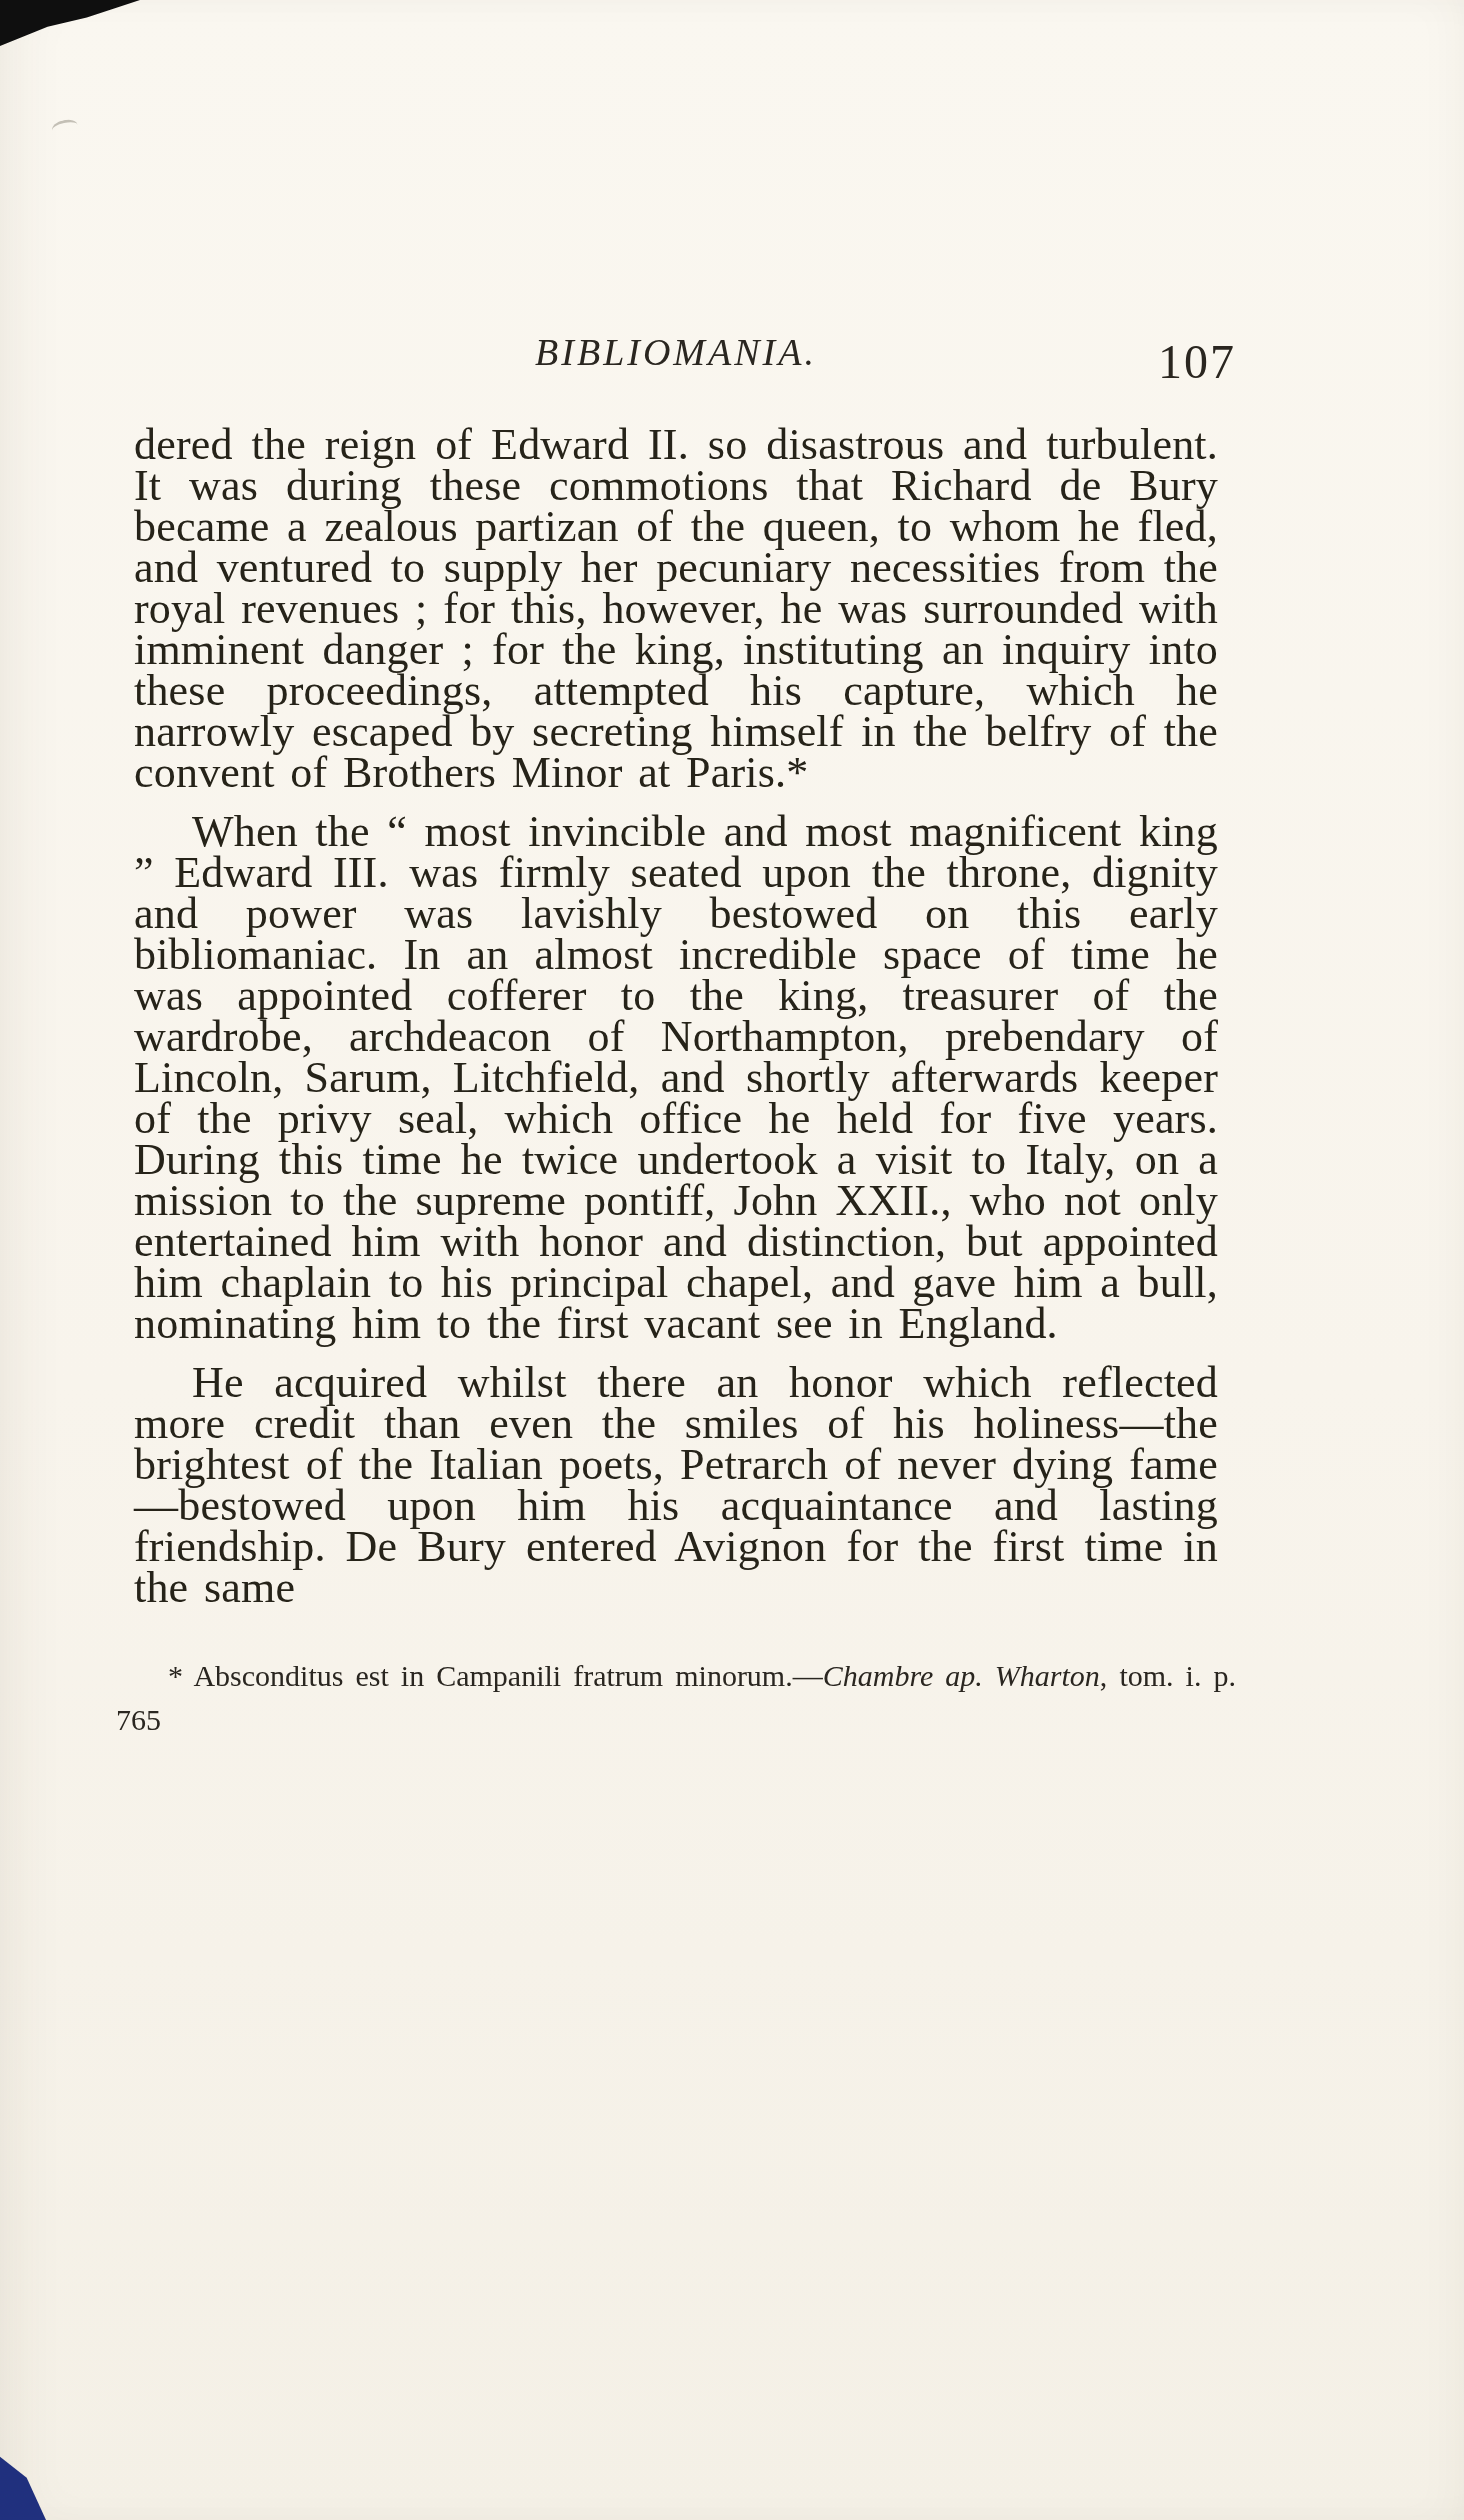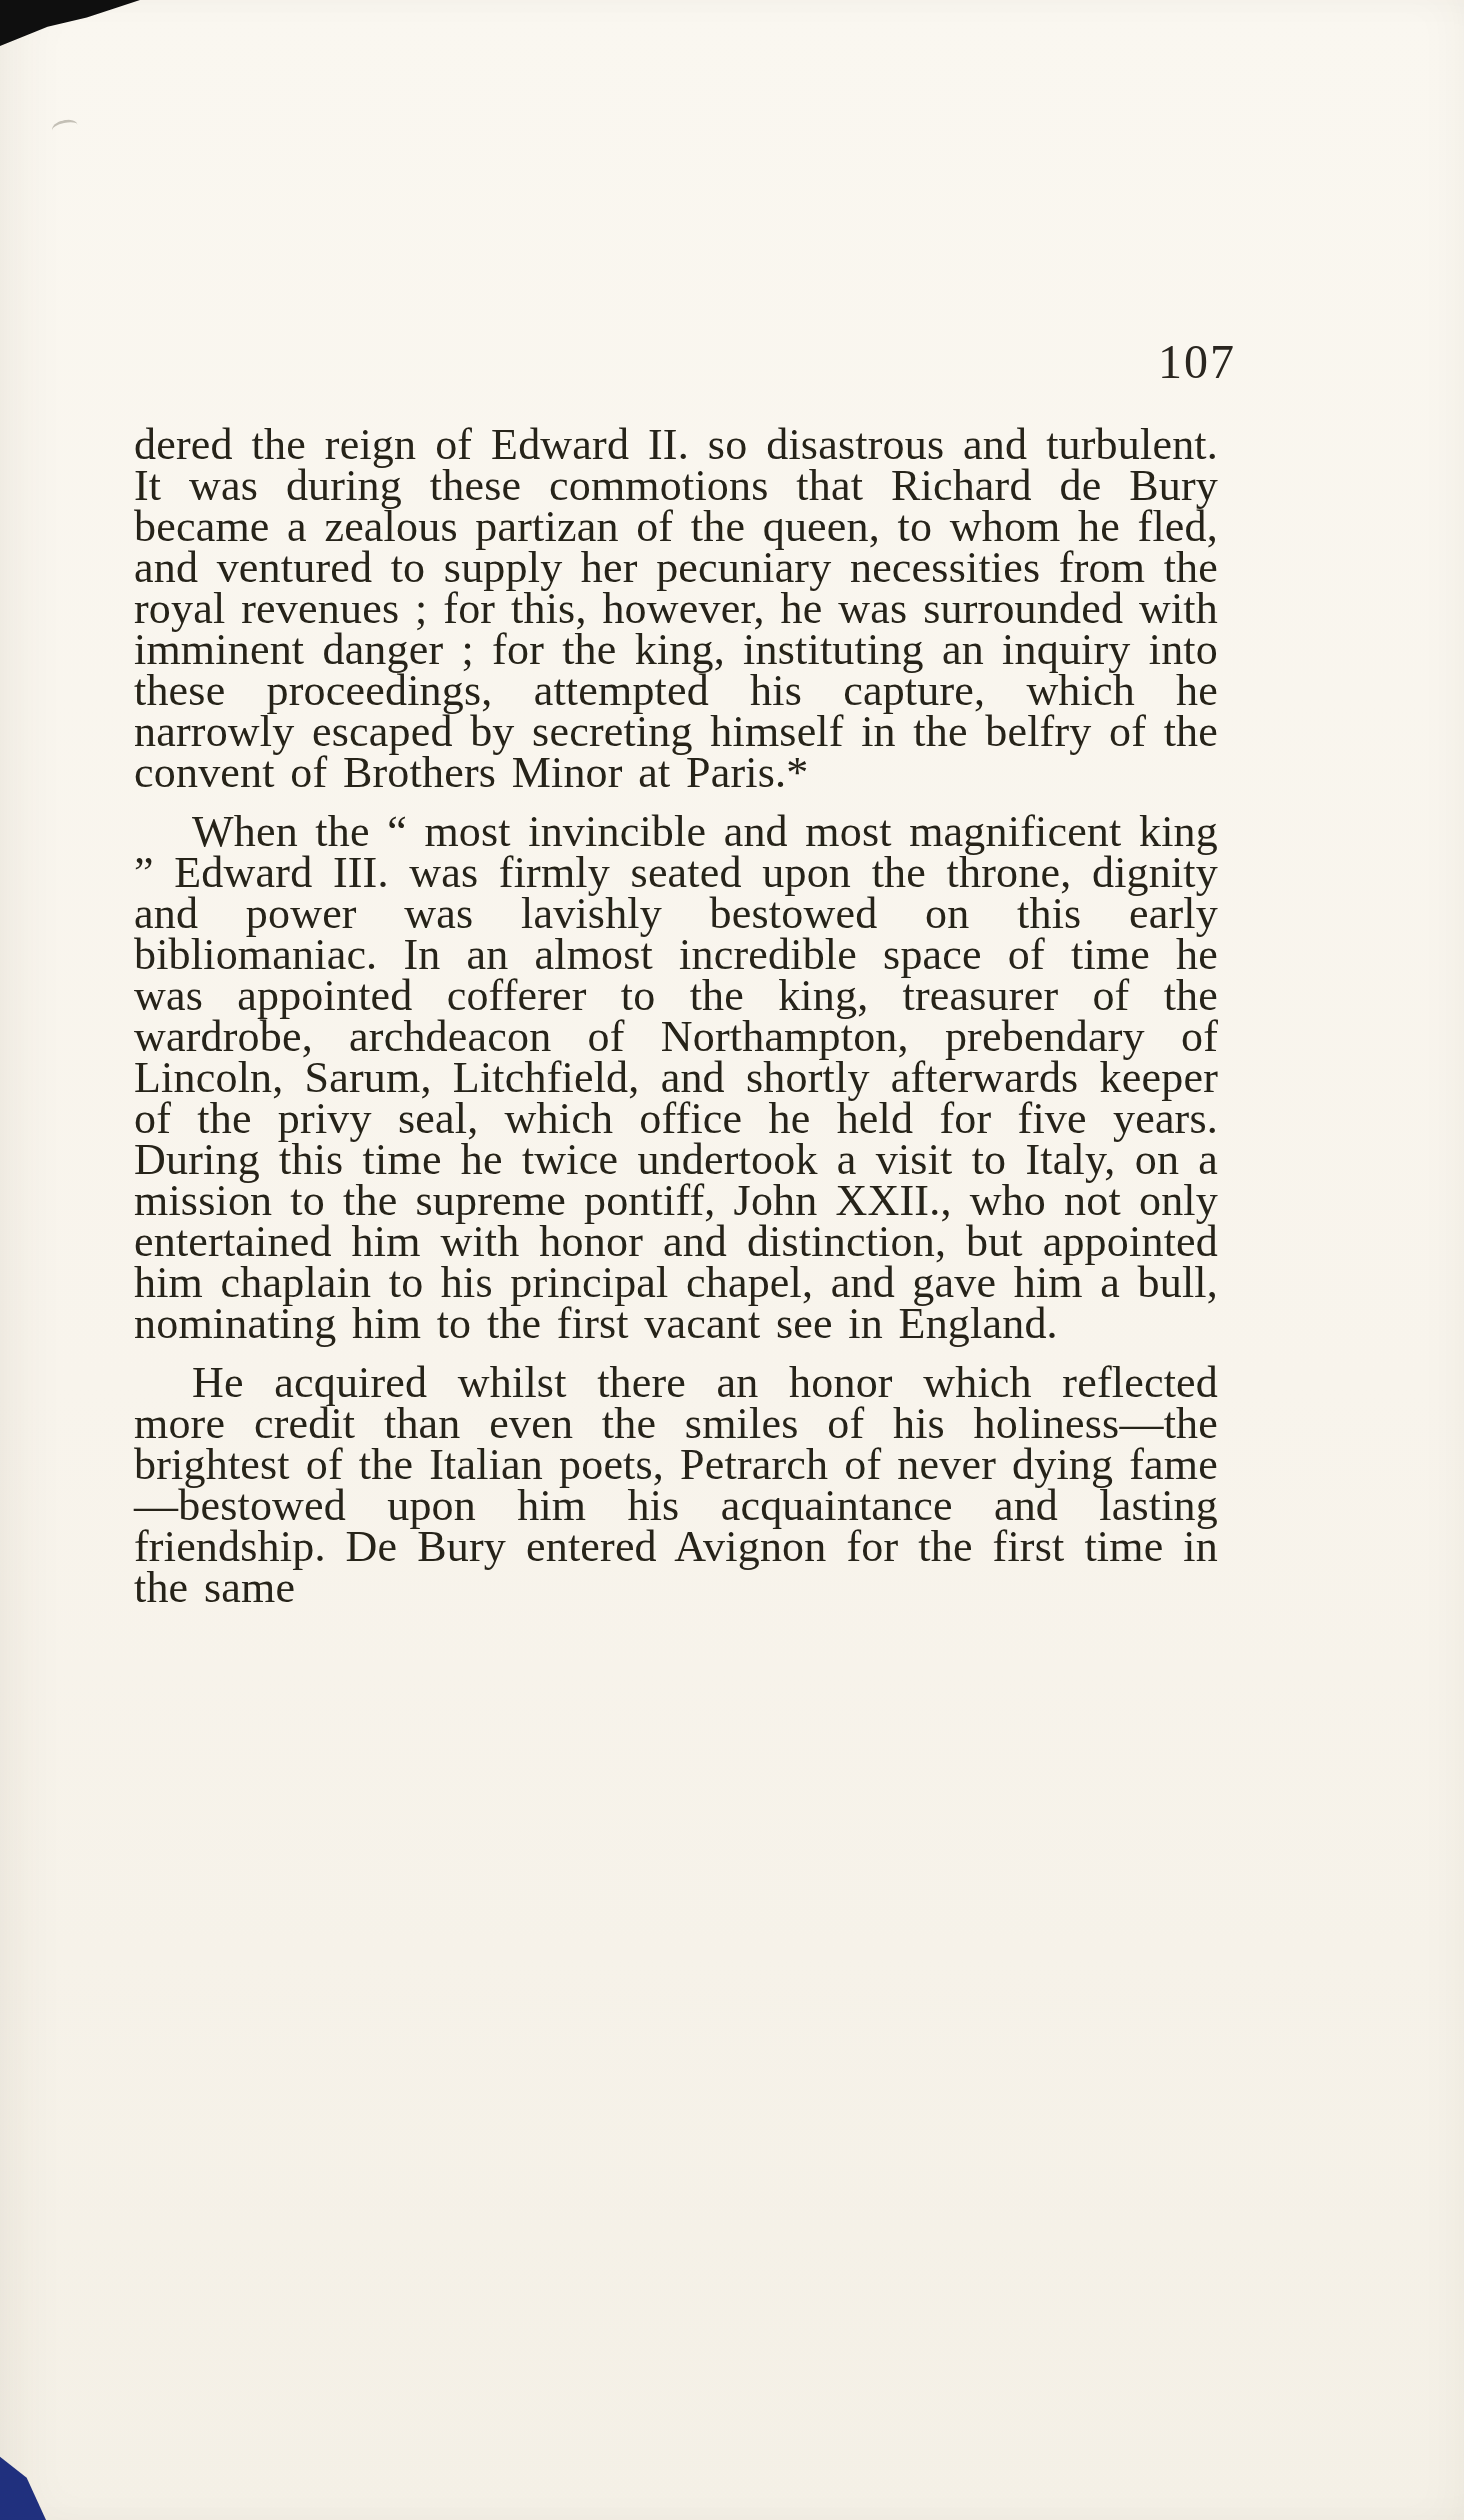--- a/index.html
+++ b/index.html
@@ -104,27 +104,29 @@
   .footnote .it {
     font-style: italic;
   }
 </style>
 </head>
 <body>
 
 <div class="page">
 
   <div class="header">
+    <span class="running-title">BIBLIOMANIA.</span>
     <span class="page-number">107</span>
   </div>
 
   <div class="body-text">
     <p>dered the reign of Edward II. so disastrous and turbulent.  It was during these commotions that Richard de Bury became a zealous partizan of the queen, to whom he fled, and ventured to supply her pecuniary necessities from the royal revenues ; for this, however, he was surrounded with imminent danger ; for the king, instituting an inquiry into these proceedings, attempted his capture, which he narrowly escaped by secreting himself in the belfry of the convent of Brothers Minor at Paris.*</p>
     <p class="indented">When the “ most invincible and most magnificent king ” Edward III. was firmly seated upon the throne, dignity and power was lavishly bestowed on this early bibliomaniac.  In an almost incredible space of time he was appointed cofferer to the king, treasurer of the wardrobe, archdeacon of Northampton, prebendary of Lincoln, Sarum, Litchfield, and shortly afterwards keeper of the privy seal, which office he held for five years.  During this time he twice undertook a visit to Italy, on a mission to the supreme pontiff, John XXII., who not only entertained him with honor and distinction, but appointed him chaplain to his principal chapel, and gave him a bull, nominating him to the first vacant see in England.</p>
     <p class="indented">He acquired whilst there an honor which reflected more credit than even the smiles of his holiness—the brightest of the Italian poets, Petrarch of never dying fame—bestowed upon him his acquaintance and lasting friendship.  De Bury entered Avignon for the first time in the same</p>
   </div>
 
+  <div class="footnote"><span>*</span><span> Absconditus est in Campanili fratrum minorum.—</span><span class="it">Chambre ap. Wharton</span><span>, tom. i. p. 765</span></div>
 
 </div>
 
 <div class="artifact-top"></div>
 <div class="artifact-scratch"></div>
 <div class="artifact-bottom"></div>
 
 </body></html>

